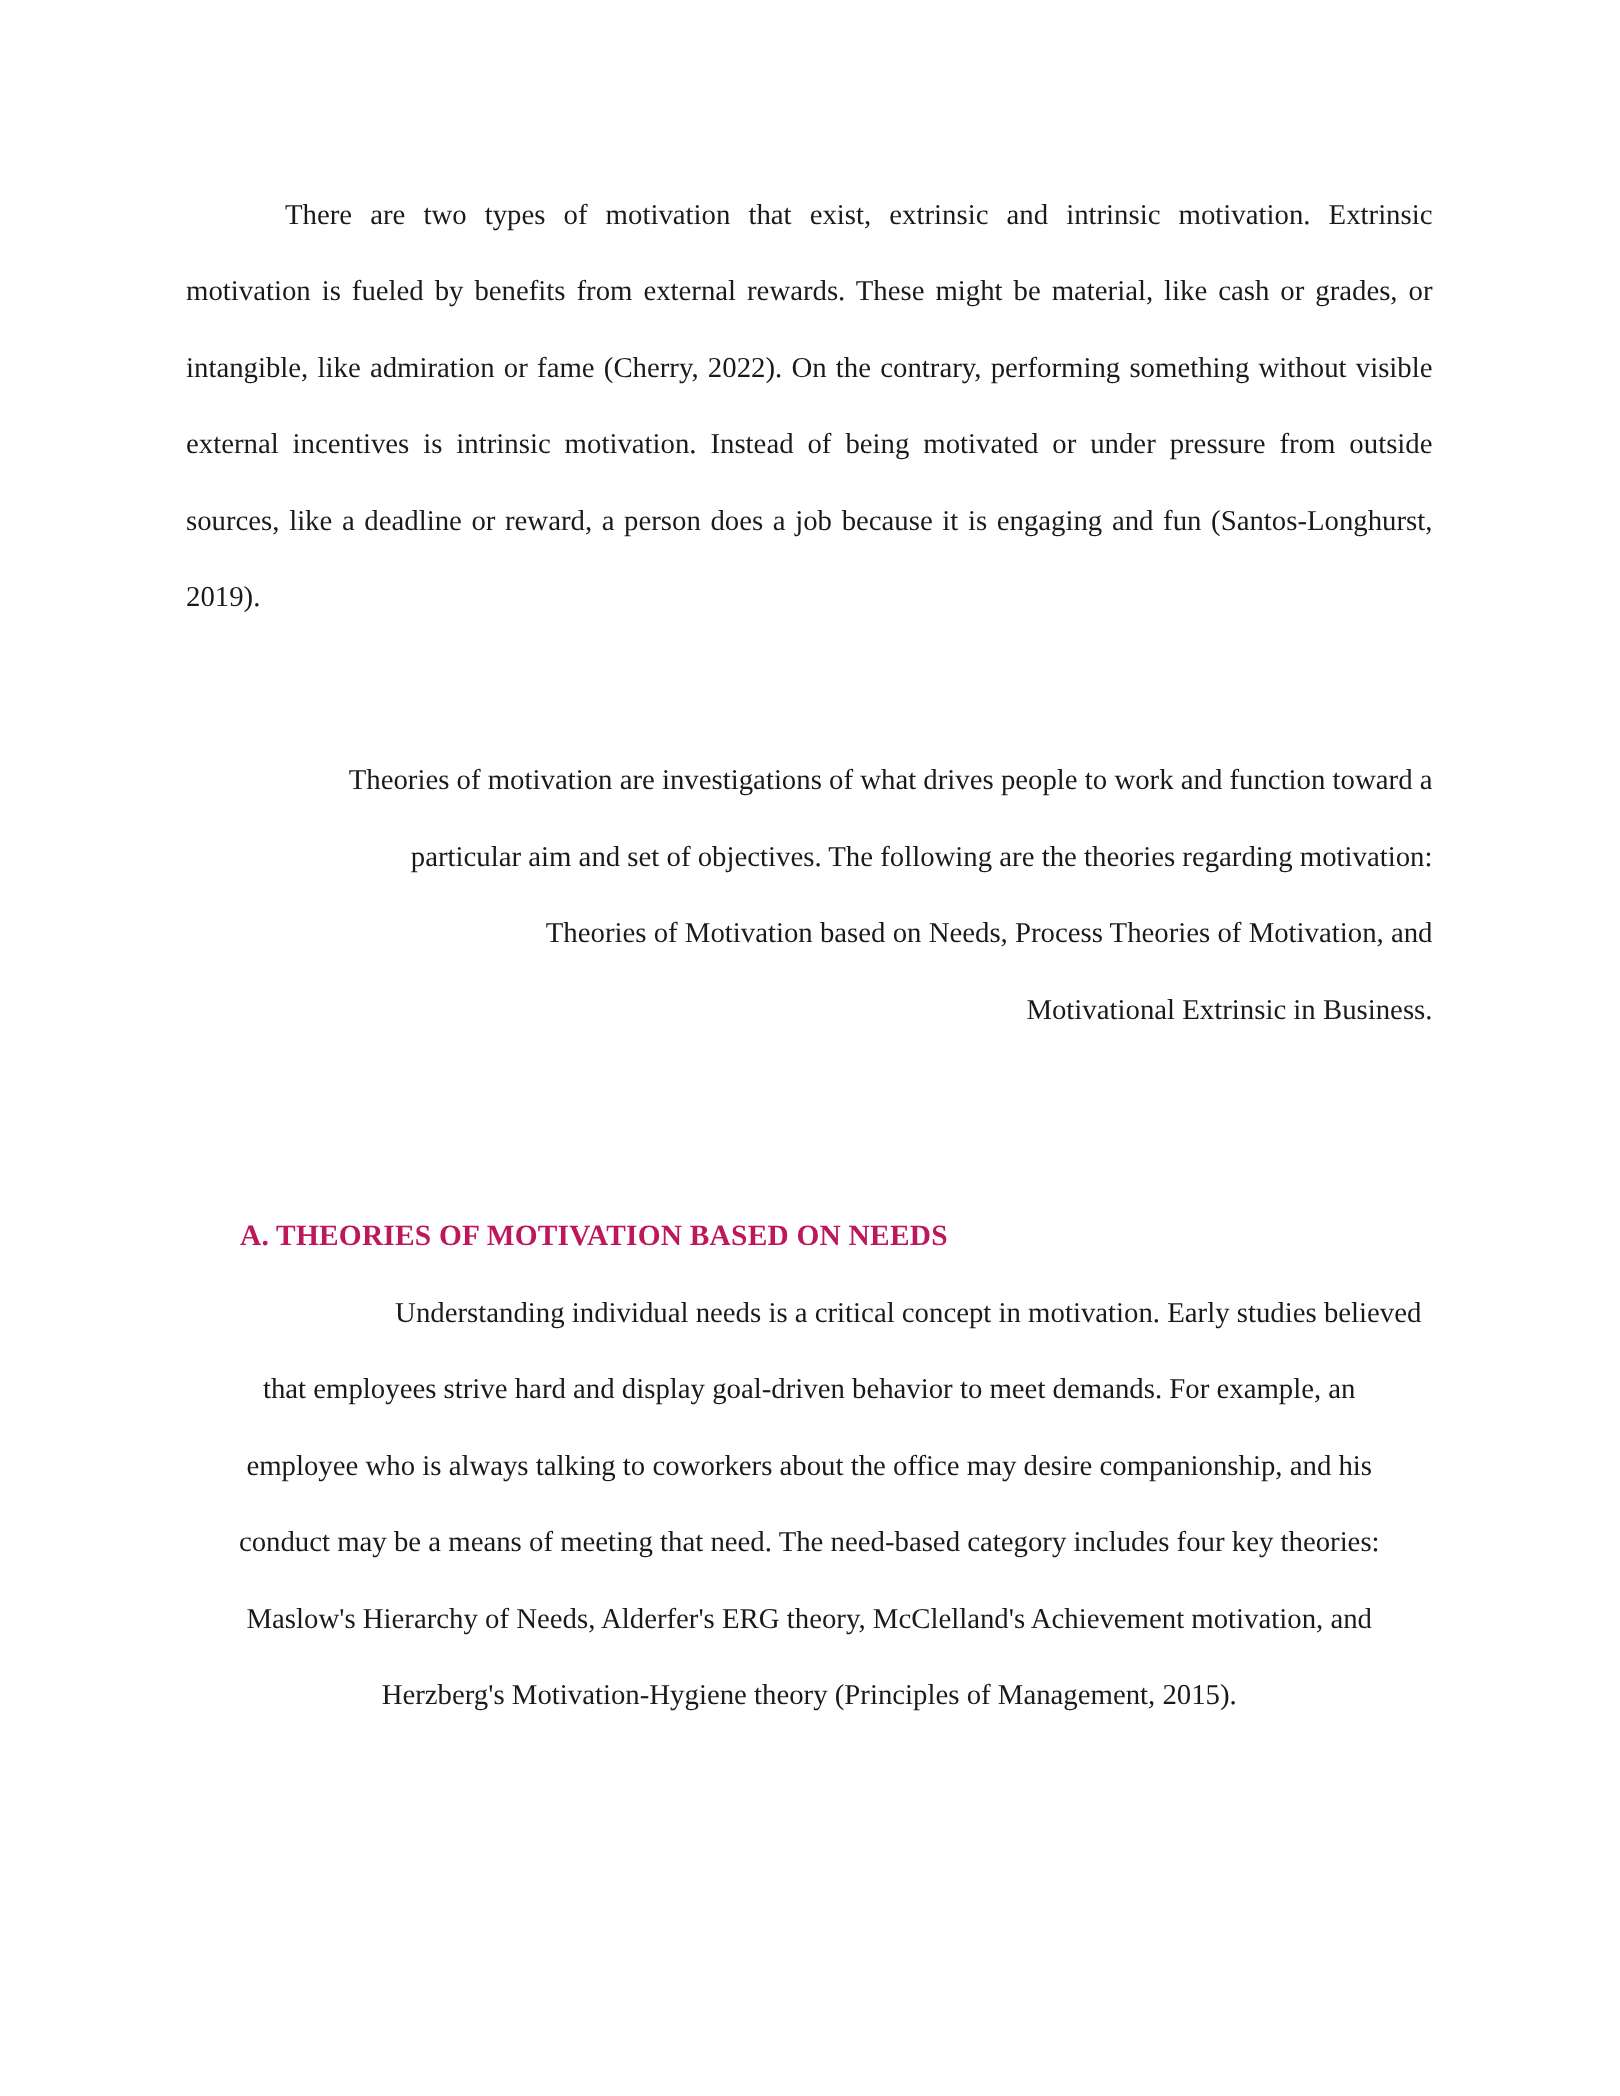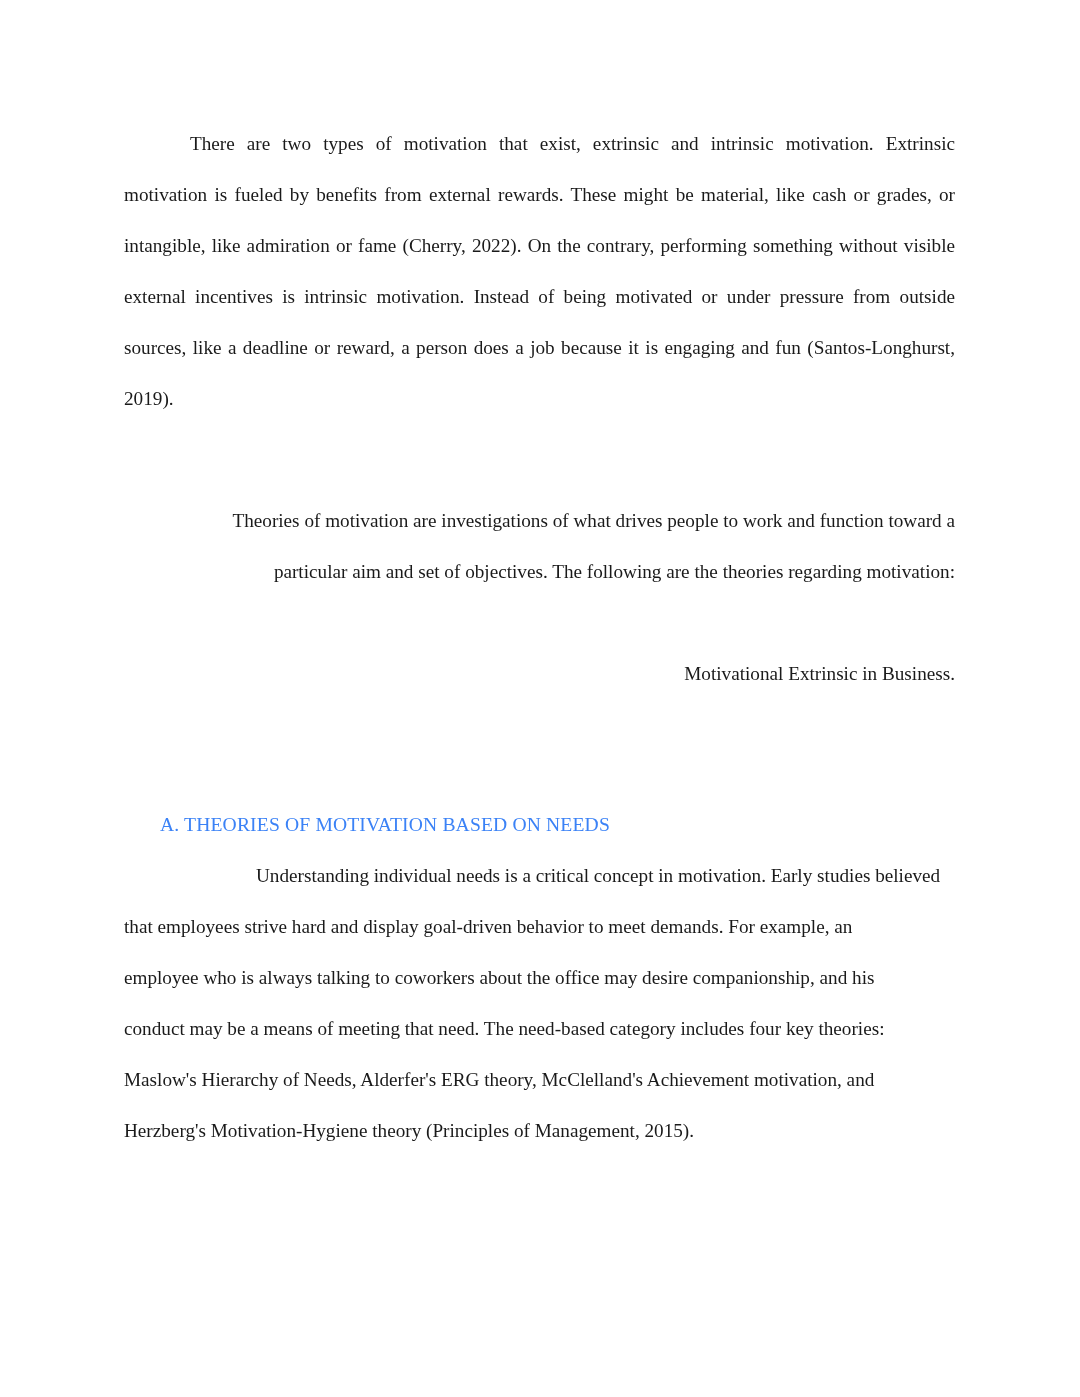--- a/index.html
+++ b/index.html
@@ -45,63 +45,63 @@
     width: 100%;
   }
 
   
   p.par-manual {
     text-align: right;
   }
   p.par-manual::after { content: none; }
 
   p.par-natural {
-    text-align: left;
+    text-align: center;
   }
   p.par-natural::after { content: none; }
 
   .gap-par {
     height: 20px;
   }
 
   .gap-before-heading {
     height: 100px;
   }
 
   .gap-after-heading {
     height: 0px;
   }
 
   h2.section-heading {
     margin: 0;
     padding: 0;
     font-size: 19.6px;
     line-height: 51px;
-    font-weight: normal;
+    font-weight: bold;
     text-align: left;
     text-indent: 36px;
     letter-spacing: 0.15px;
-    color: #3b82f6;
+    color: #be185d;
   }
 
   .spacer-bottom {
     height: 320px;
   }
 </style>
 </head>
 <body>
 
 <div class="page">
   <div class="content">
 
     <p class="body-par">There are two types of motivation that exist, extrinsic and intrinsic motivation. Extrinsic motivation is fueled by benefits from external rewards. These might be material, like cash or grades, or intangible, like admiration or fame (Cherry, 2022). On the contrary, performing something without visible external incentives is intrinsic motivation. Instead of being motivated or under pressure from outside sources, like a deadline or reward, a person does a job because it is engaging and fun (Santos-Longhurst, 2019).</p>
 
     <div class="gap-par"></div>
 
-    <p class="body-par par-manual"><span>Theories of motivation are investigations of what drives people to work and function toward a particular aim and set of objectives. The following are the theories regarding motivation:</span><br><br><span>Motivational Extrinsic in Business.</span></p>
+    <p class="body-par par-manual"><span>Theories of motivation are investigations of what drives people to work and function toward a particular aim and set of objectives. The following are the theories regarding motivation:</span><br><span>Theories of Motivation based on Needs, Process Theories of Motivation, and</span><br><span>Motivational Extrinsic in Business.</span></p>
 
     <div class="gap-before-heading"></div>
 
     <h2 class="section-heading">A. THEORIES OF MOTIVATION BASED ON NEEDS</h2>
 
     <div class="gap-after-heading"></div>
 
     <p class="body-par par-natural"><span style="text-indent:66px;display:inline-block;width:66px;"></span><span>Understanding individual needs is a critical concept in motivation. Early studies believed</span><br><span>that employees strive hard and display goal-driven behavior to meet demands. For example, an</span><br><span>employee who is always talking to coworkers about the office may desire companionship, and his</span><br><span>conduct may be a means of meeting that need. The need-based category includes four key theories:</span><br><span>Maslow's Hierarchy of Needs, Alderfer's ERG theory, McClelland's Achievement motivation, and</span><br><span>Herzberg's Motivation-Hygiene theory (Principles of Management, 2015).</span></p>
 
     <div class="spacer-bottom"></div>

